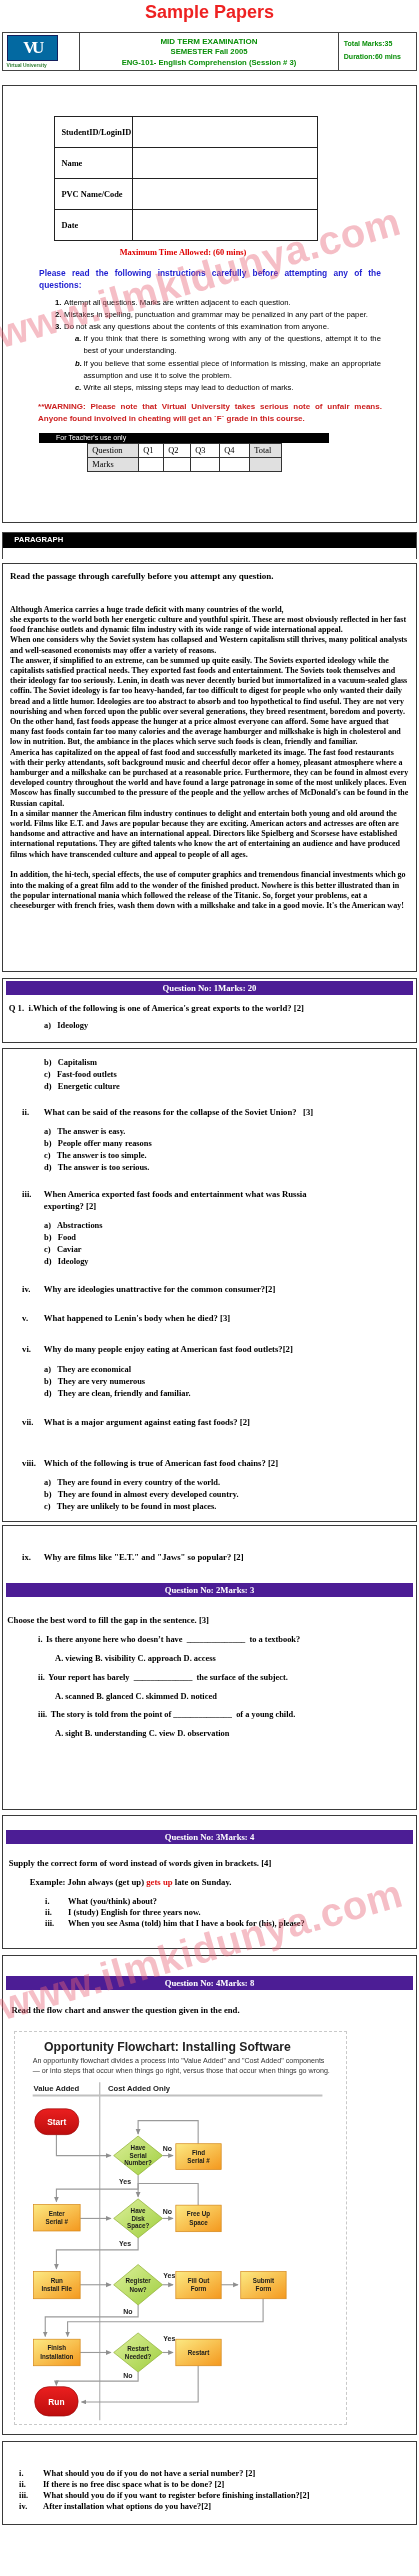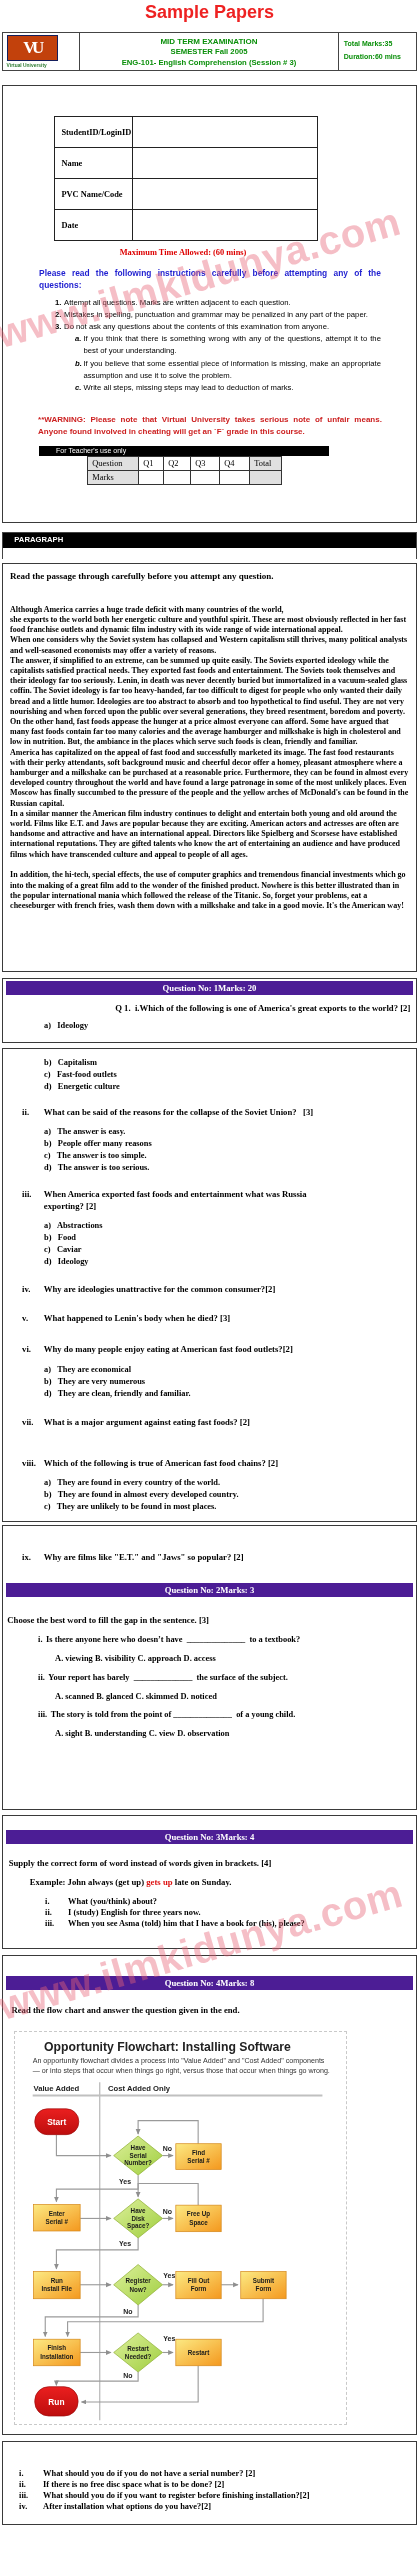--- a/index.html
+++ b/index.html
@@ -10,21 +10,21 @@
       letter-spacing:0.7px;color:rgba(232,100,118,0.42);transform:rotate(-16deg);
       transform-origin:0 100%;pointer-events:none;z-index:9;}
   .wm1{left:4.2px;top:312px;}
   .wm2{left:5.6px;top:1984px;}
   
   .title{margin-top:2.1px;height:19px;line-height:19px;text-align:center;
          font:bold 18px "Liberation Sans",sans-serif;color:#ee2222;}
   .hdr{box-sizing:border-box;margin:10.5px 2.1px 0;height:39px;border:0.7px solid #444;
        display:flex;font-family:"Liberation Sans",sans-serif;}
   .hdr-logo{width:77px;border-right:0.7px solid #444;box-sizing:border-box;padding:2.8px 0 0 3.5px;}
-  .vu-box{width:51px;height:26px;background:#c2410c;border:0.7px solid #141f5c;box-sizing:border-box;
+  .vu-box{width:51px;height:26px;background:#0369a1;border:0.7px solid #141f5c;box-sizing:border-box;
           color:#fff;text-align:center;font:bold 17px/24px "Liberation Serif",serif;letter-spacing:-3.5px;}
   .vu-name{font:bold 4.9px "Liberation Sans",sans-serif;color:#2e7d32;margin-top:2.1px;}
   .hdr-center{flex:1;text-align:center;padding-top:4.2px;color:#0a8f0a;font-weight:bold;}
   .h-exam{font-size:8px;line-height:10.5px;}
   .h-sem{font-size:7.7px;line-height:10.5px;}
   .h-course{font-size:7.7px;line-height:10.5px;}
   .hdr-right{width:78px;border-left:0.7px solid #444;box-sizing:border-box;
              padding:7px 0 0 4.9px;color:#0a8f0a;font-weight:bold;font-size:7px;}
   .hdr-right div+div{margin-top:6.3px;}
   
@@ -39,21 +39,21 @@
   .maxtime{margin-top:7px;text-align:center;padding-right:53px;
            font:bold 8.4px "Liberation Serif",serif;color:#dd0000;}
   .ins-head{margin:9.8px 35px 0 36px;text-align:justify;
             font:bold 8.4px/12px "Liberation Sans",sans-serif;color:#1f1fd0;}
   .ins-item{display:flex;margin:0 35px 0 52px;font:7.7px/12.2px "Liberation Sans",sans-serif;}
   .ins-item.top{margin-top:5.6px;}
   .ins-item .n{width:9px;flex:none;font-weight:bold;}
   .ins-item .t{flex:1;text-align:justify;}
   .ins-item.sub{margin-left:72px;}
   .ins-item.sub .n{font-style:italic;font-weight:bold;width:8.4px;}
-  .warn{margin:20px 34px 0 35px;text-align:justify;
+  .warn{margin:7px 34px 0 35px;text-align:justify;
         font:bold 8px/12px "Liberation Sans",sans-serif;color:#cc1f1f;}
   .tbar{margin:7.7px 0 0 36px;width:290px;height:9.8px;background:#000;color:#fff;
         font:7px/9.8px "Liberation Sans",sans-serif;padding-left:17px;box-sizing:border-box;}
   table.marks{border-collapse:collapse;margin-left:84px;font:8.4px "Liberation Serif",serif;}
   table.marks td{border:0.7px solid #333;height:14px;text-align:left;padding-left:4.2px;box-sizing:border-box;}
   table.marks td.g{background:#e0e0e0;}
   
   .parasec{box-sizing:border-box;margin:9px 2.1px 0;border:0.7px solid #444;height:27px;}
   .parabar{height:14.7px;background:#000;color:#fff;font:bold 7.7px/14.7px "Liberation Sans",sans-serif;padding-left:11.2px;}
   .parastrip{height:11.2px;background:#fff;}
@@ -62,21 +62,21 @@
   .pintro{font:bold 9px "Liberation Serif",serif;margin-bottom:24px;}
   .passage p{margin:0;font:bold 8px/10.2px "Liberation Serif",serif;}
   .passage p.sp{margin-top:10.5px;}
   
   .qbar{box-sizing:border-box;height:14px;background:#4c1d95;color:#fff;margin:2.1px 2.8px 0;
         display:flex;justify-content:center;align-items:center;padding:0 4.9px;
         font:bold 8.7px "Liberation Serif",serif;}
   .mt29{margin-top:20px;} .mt20{margin-top:14px;}
   
   .qa1{margin-top:5.6px;height:65px;}
-  .qintro{margin:7.7px 5.6px 0;font:bold 8.7px "Liberation Serif",serif;white-space:pre-wrap;text-align:right;}
+  .qintro{margin:7.7px 5.6px 0;font:bold 8.7px "Liberation Serif",serif;white-space:pre-wrap;}
   .opt{margin-left:41px;font:bold 8.4px/12px "Liberation Serif",serif;white-space:pre-wrap;}
   .qa1 .opt{margin-top:7px;}
   .qb1{margin-top:4.9px;height:474px;padding-top:7.7px;}
   .optg{margin-top:8.4px;}
   .subq{display:flex;margin-left:19px;font:bold 8.7px/12px "Liberation Serif",serif;}
   .sn{width:21.7px;flex:none;}
   .st{flex:1;white-space:pre-wrap;}
   .w430{max-width:301px;}
   .m19{margin-top:13.3px;} .m21{margin-top:14.7px;} .m23{margin-top:16px;}
   .m25{margin-top:17.5px;} .m27{margin-top:19px;} .m41{margin-top:29px;}

